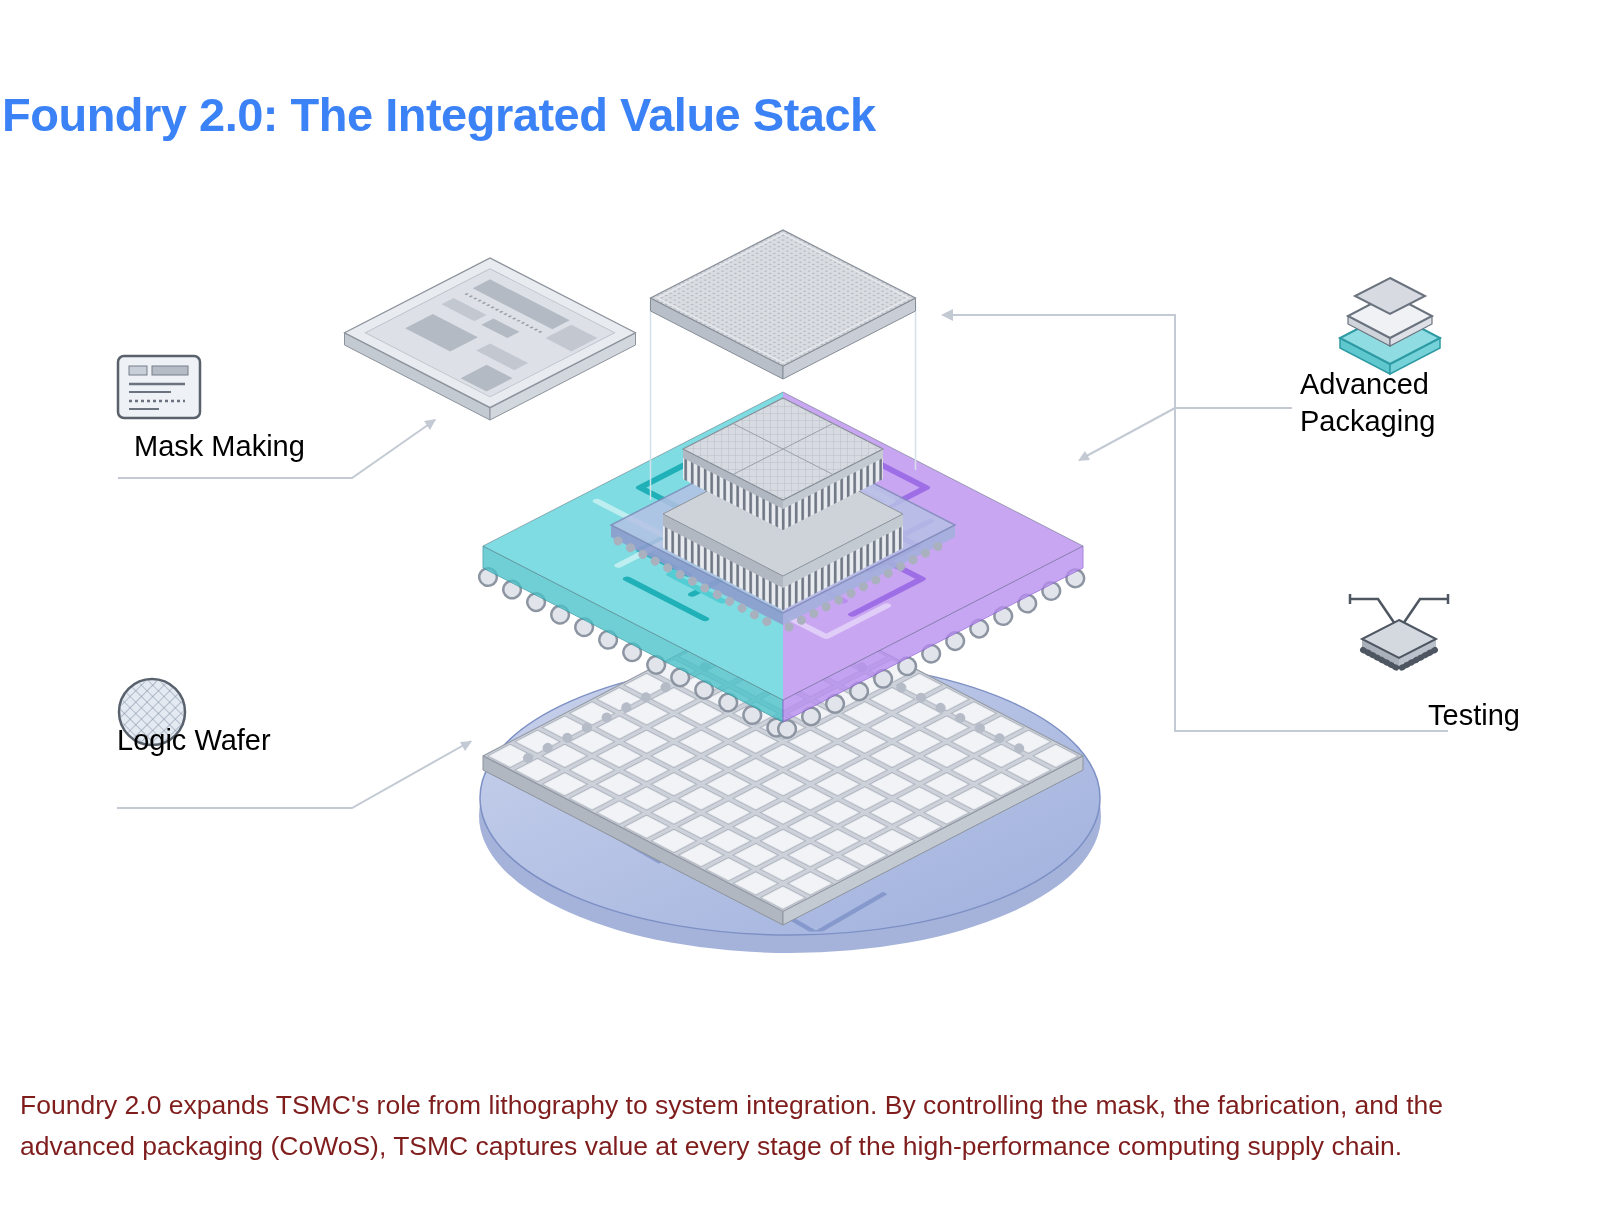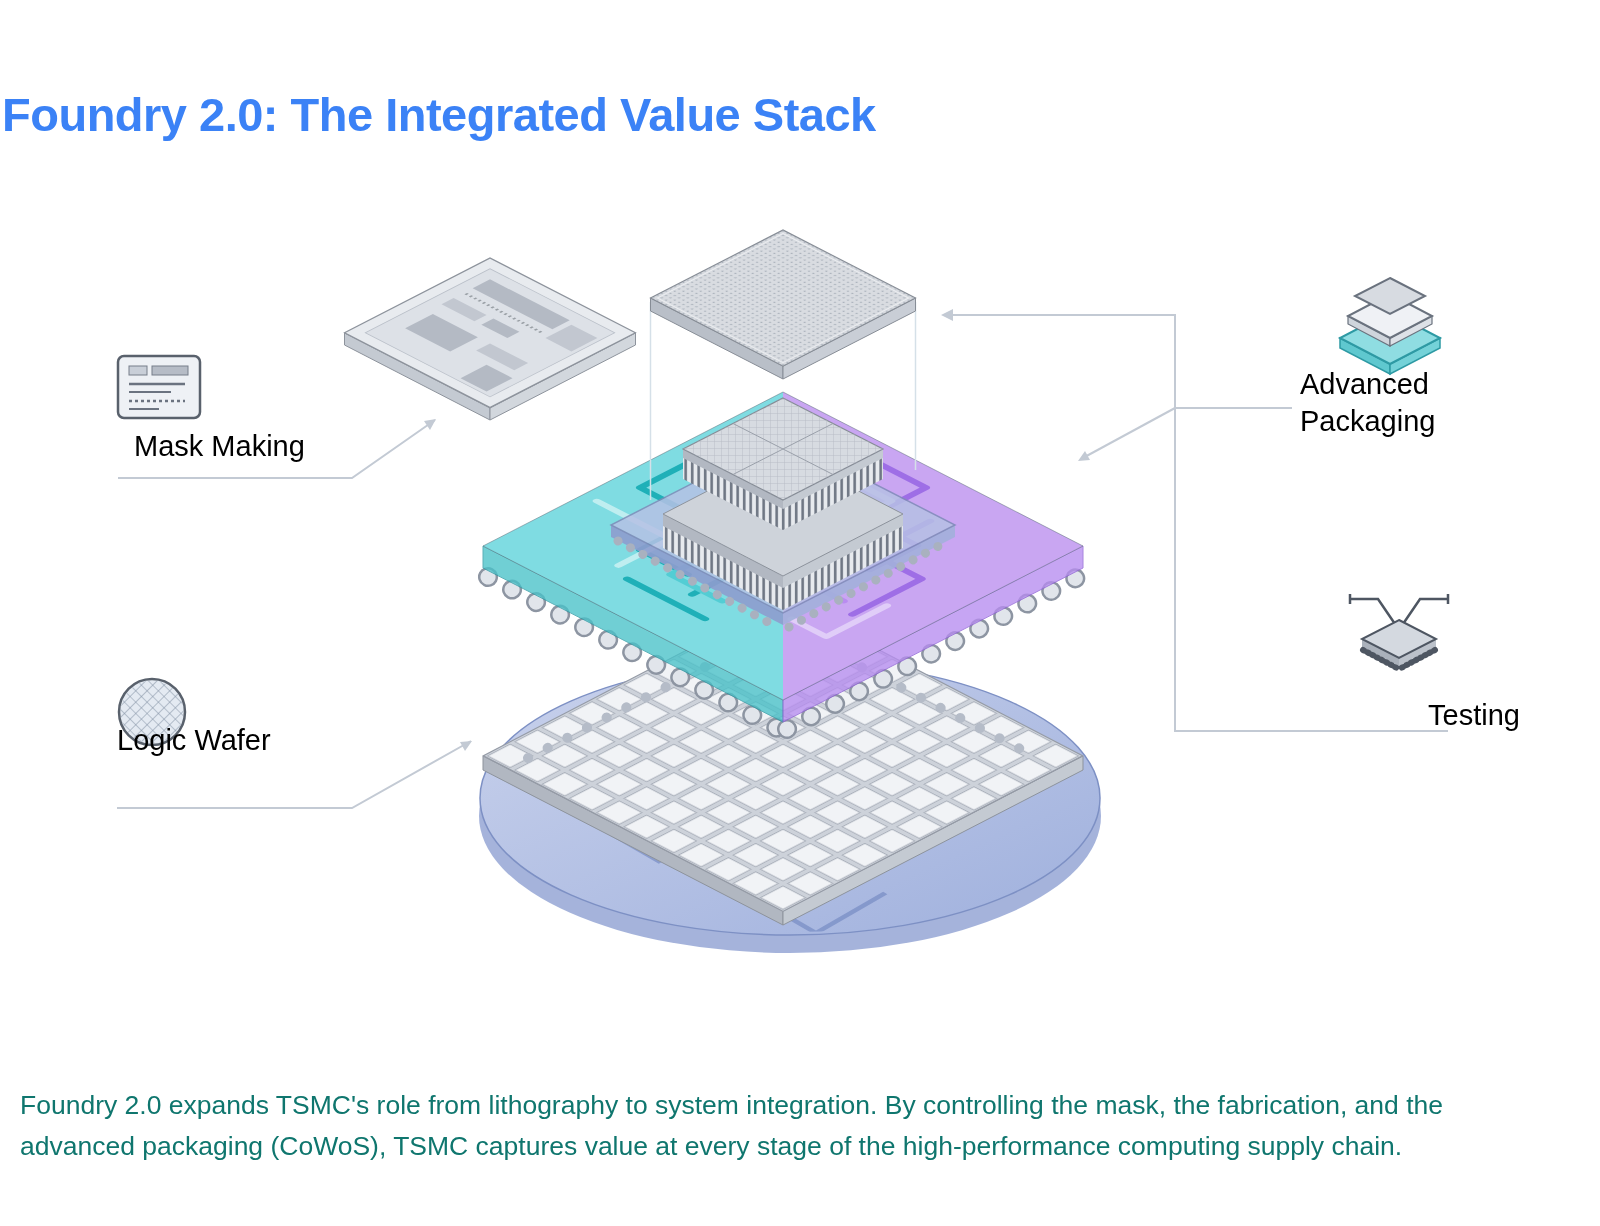--- a/index.html
+++ b/index.html
@@ -11,21 +11,21 @@
   .page-title{
     position:absolute;left:2px;top:56px;
     font-size:47px;font-weight:700;letter-spacing:-0.5px;color:#3b82f6;
   }
   .diagram-svg{position:absolute;left:0;top:0;}
   .callout{
     position:absolute;font-size:29px;color:#000000;line-height:37px;
   }
   .caption{
     position:absolute;left:20px;top:1058px;width:1482px;
-    font-size:26.5px;line-height:1.56;color:#0f766e;
+    font-size:26.5px;line-height:1.56;color:#7f1d1d;
   }
 </style>
 </head>
 <body>
 
 <h1 class="page-title">Foundry 2.0: The Integrated Value Stack</h1>
 
 <svg class="diagram-svg" width="1600" height="1226" viewBox="0 0 1600 1226" xmlns="http://www.w3.org/2000/svg">
   <defs>
     <linearGradient id="wgrad" x1="0" y1="0" x2="1" y2="1">

